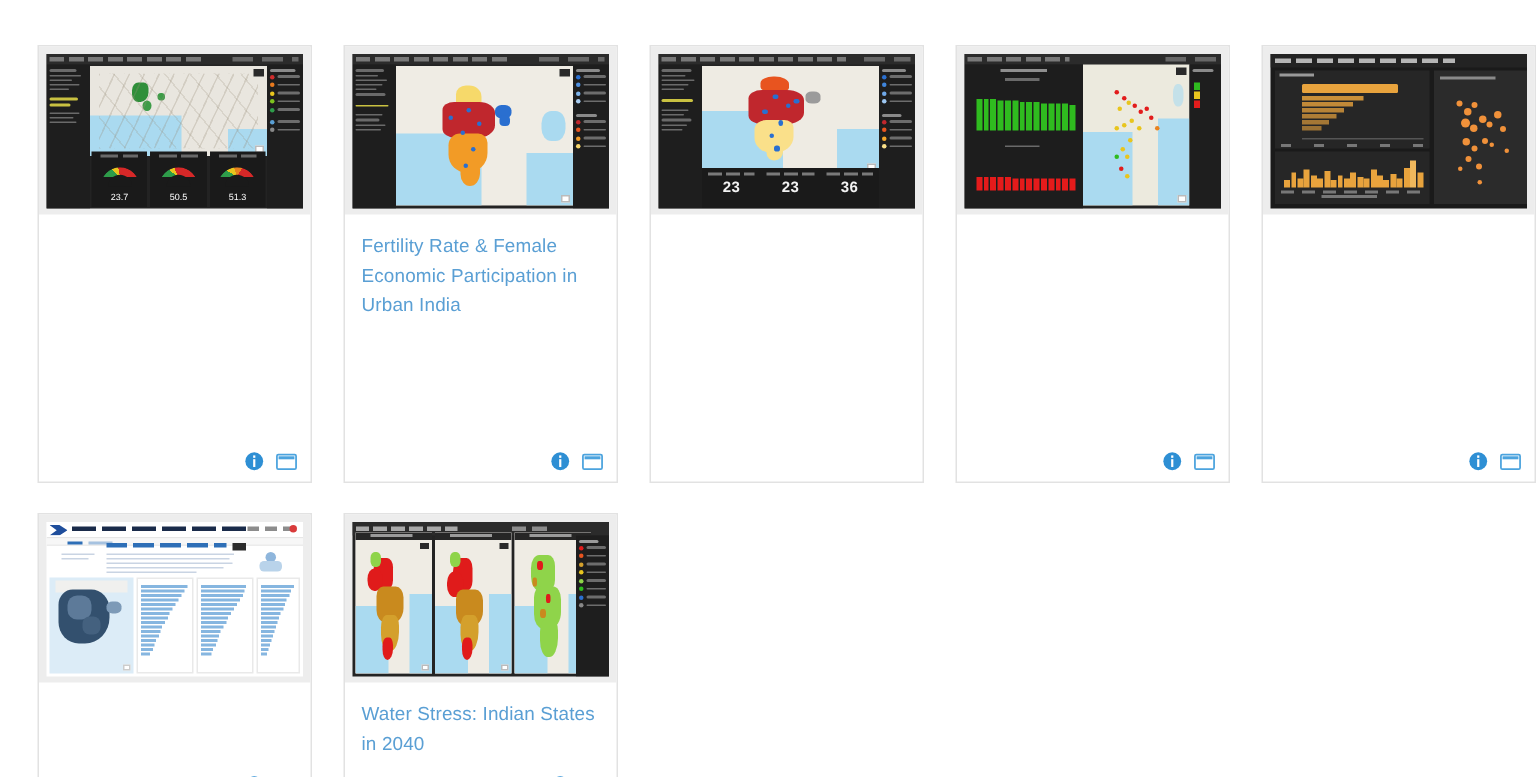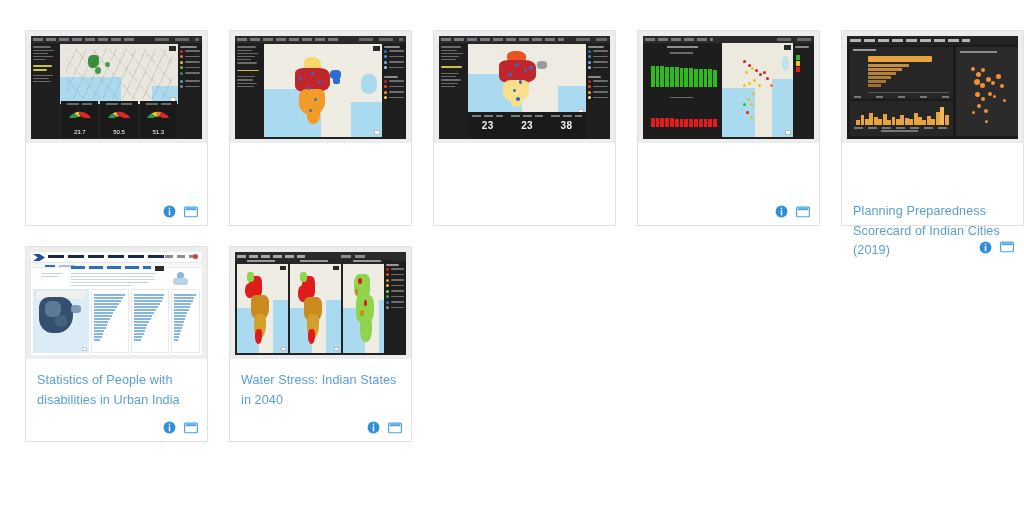--- a/index.html
+++ b/index.html
@@ -37,21 +37,21 @@
     width: 1024px;
   }
   .card {
     width: 183px;
     background: #fff;
     border: 1px solid #e2e2e2;
     display: flex;
     flex-direction: column;
     position: relative;
   }
-  .card.row1 { height: 196px; gap: 47px; }
+  .card.row1 { height: 292px; }
   .card.row2 { height: 196px; }
 
   .thumb-wrap {
     background: #ededed;
     padding: 5px 5px 4px 5px;
   }
   .card.row1 .thumb {
     height: 103px;
   }
   .card.row2 .thumb {
@@ -367,20 +367,38 @@
             <div class="sw" style="left:46%;top:40%;width:3px;height:3px;border-radius:50%;background:#2a6fd0"></div>
             <div class="sw" style="left:36%;top:46%;width:3px;height:3px;border-radius:50%;background:#2a6fd0"></div>
             <div class="sw" style="left:42%;top:58%;width:3px;height:3px;border-radius:50%;background:#2a6fd0"></div>
             <div class="sw" style="left:38%;top:70%;width:3px;height:3px;border-radius:50%;background:#2a6fd0"></div>
             <div class="sw" style="left:30%;top:36%;width:3px;height:3px;border-radius:50%;background:#2a6fd0"></div>
             <div class="sw" style="right:2px;top:2px;width:7px;height:5px;background:#2a2a2a;"></div>
             <div class="sw" style="right:2px;bottom:2px;width:6px;height:5px;background:#fff;border:1px solid #bbb;"></div>
           </div>
         </div>
       </div>
+      <div class="card-body">
+        <div class="card-title">Fertility Rate &amp; Female Economic Participation in Urban India</div>
+        <div class="card-actions">
+          <span class="icon-btn">
+            <svg width="13" height="13" viewBox="0 0 16 16">
+                <circle cx="8" cy="8" r="7.3" fill="#2e8fd4"></circle>
+                <rect x="7.1" y="3.2" width="1.8" height="2" fill="#fff"></rect>
+                <rect x="7.1" y="6.3" width="1.8" height="6.4" fill="#fff"></rect>
+              </svg>
+          </span>
+          <span class="icon-btn">
+            <svg width="14" height="12" viewBox="0 0 18 15">
+                <rect x="0.8" y="1.2" width="16.4" height="12.4" rx="1.2" fill="none" stroke="#4ba3de" stroke-width="1.5"></rect>
+                <rect x="2.2" y="2.6" width="13.6" height="2.6" fill="#4ba3de"></rect>
+              </svg>
+          </span>
+        </div>
+      </div>
     </div>
 
     <div class="card row1">
       <div class="thumb-wrap">
         <div class="thumb dark">
           <div class="topbar">
               <div class="tl" style="width:72%"></div>
               <div class="tr" style="width:18%"></div>
             </div>
           <div class="leftpanel">
@@ -453,21 +471,21 @@
             <div class="statcell">
                 <div class="slab"></div>
                 <div class="snum">23</div>
               </div>
             <div class="statcell">
                 <div class="slab"></div>
                 <div class="snum">23</div>
               </div>
             <div class="statcell">
                 <div class="slab"></div>
-                <div class="snum">38</div>
+                <div class="snum">36</div>
               </div>
           </div>
         </div>
       </div>
     </div>
 
     <div class="card row1">
       <div class="thumb-wrap">
         <div class="thumb dark">
           <div class="topbar">
@@ -629,21 +647,20 @@
             <div class="sw" style="left:44%;top:70%;width:4px;height:4px;border-radius:50%;background:#f0913a"></div>
             <div class="sw" style="left:26%;top:72%;width:3px;height:3px;border-radius:50%;background:#f0913a"></div>
             <div class="sw" style="left:52%;top:50%;width:4px;height:4px;border-radius:50%;background:#f0913a"></div>
             <div class="sw" style="left:60%;top:54%;width:3px;height:3px;border-radius:50%;background:#f0913a"></div>
             <div class="sw" style="left:76%;top:58%;width:3px;height:3px;border-radius:50%;background:#f0913a"></div>
             <div class="sw" style="left:46%;top:82%;width:3px;height:3px;border-radius:50%;background:#f0913a"></div>
           </div>
         </div>
       </div>
       <div class="card-body">
-        <div class="card-title">Planning Preparedness Scorecard of Indian Cities (2019)</div>
         <div class="card-actions">
           <span class="icon-btn">
             <svg width="13" height="13" viewBox="0 0 16 16">
                 <circle cx="8" cy="8" r="7.3" fill="#2e8fd4"></circle>
                 <rect x="7.1" y="3.2" width="1.8" height="2" fill="#fff"></rect>
                 <rect x="7.1" y="6.3" width="1.8" height="6.4" fill="#fff"></rect>
               </svg>
           </span>
           <span class="icon-btn">
             <svg width="14" height="12" viewBox="0 0 18 15">
@@ -743,21 +760,20 @@
               <i style="width:38%"></i>
               <i style="width:34%"></i>
             <i style="width:30%"></i>
               <i style="width:26%"></i>
               <i style="width:22%"></i>
               <i style="width:18%"></i>
           </div>
         </div>
       </div>
       <div class="card-body">
-        <div class="card-title">Statistics of People with disabilities in Urban India</div>
         <div class="card-actions">
           <span class="icon-btn">
             <svg width="13" height="13" viewBox="0 0 16 16">
                 <circle cx="8" cy="8" r="7.3" fill="#2e8fd4"></circle>
                 <rect x="7.1" y="3.2" width="1.8" height="2" fill="#fff"></rect>
                 <rect x="7.1" y="6.3" width="1.8" height="6.4" fill="#fff"></rect>
               </svg>
           </span>
           <span class="icon-btn">
             <svg width="14" height="12" viewBox="0 0 18 15">

